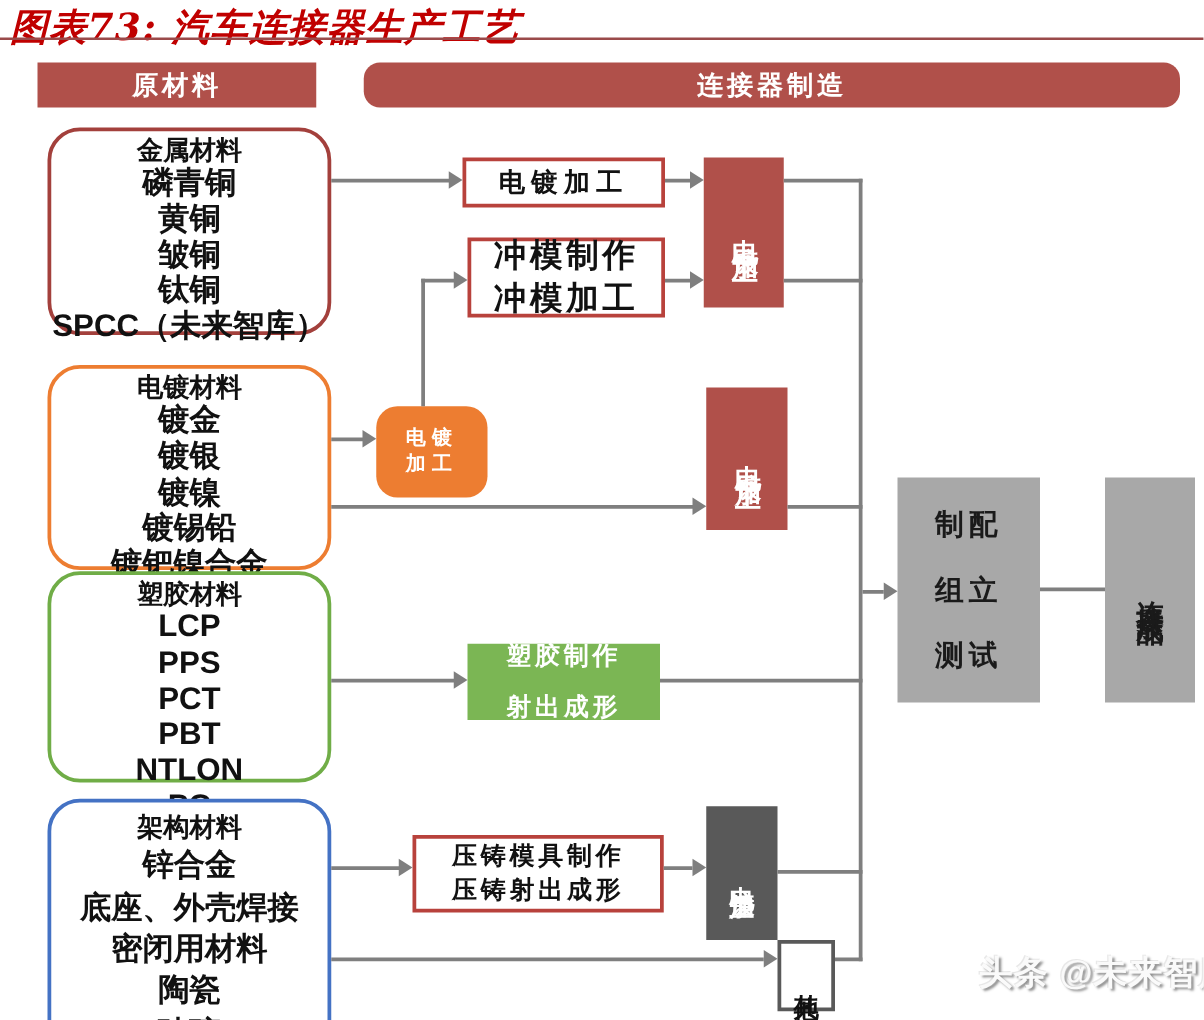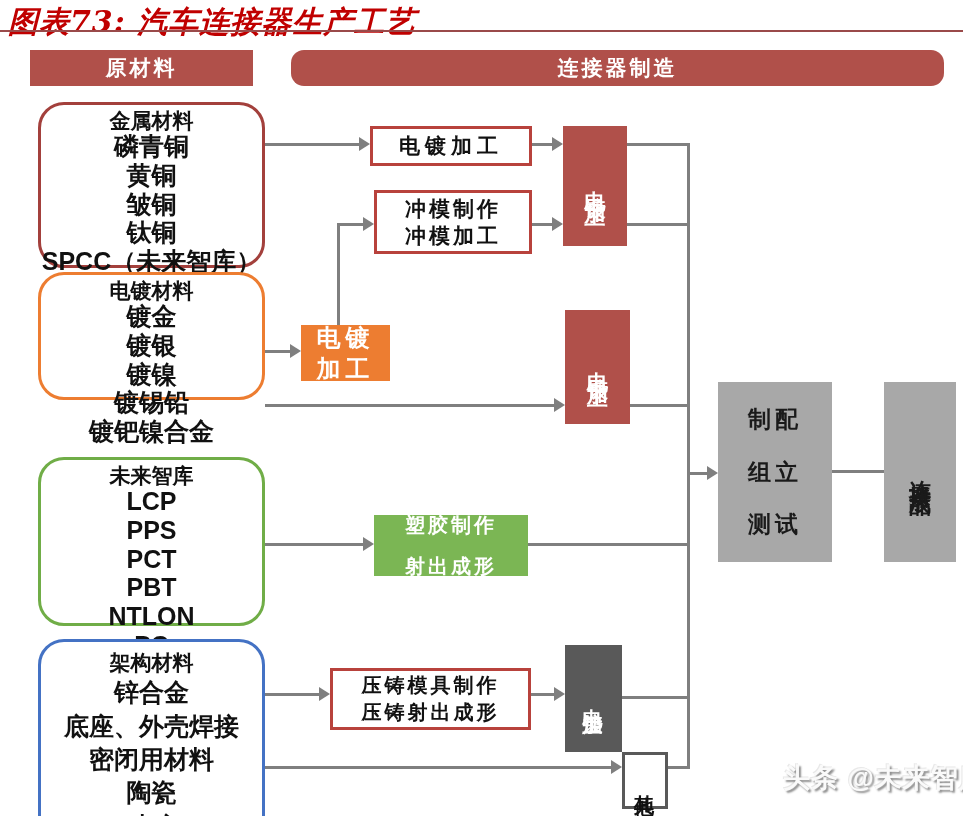--- a/index.html
+++ b/index.html
@@ -61,31 +61,31 @@
 
   <div class="mbox" style="top:102px;height:166px;border-color:#A3403C;">
     <div class="t">金属材料</div>
     <div class="i">磷青铜</div>
     <div class="i">黄铜</div>
     <div class="i">皱铜</div>
     <div class="i">钛铜</div>
     <div class="i">SPCC（未来智库）</div>
   </div>
 
-  <div class="mbox" style="top:272px;height:128px;border-color:#ED7D31;align-items:center;">
+  <div class="mbox" style="top:292px;height:164px;border-color:#ED7D31;align-items:center;">
     <div class="t">电镀材料</div>
     <div class="i">镀金</div>
     <div class="i">镀银</div>
     <div class="i">镀镍</div>
     <div class="i">镀锡铅</div>
     <div class="i">镀钯镍合金</div>
   </div>
 
   <div class="mbox" style="top:457px;height:169px;border-color:#70AD47;">
-    <div class="t">未来智库</div>
+    <div class="t">塑胶材料</div>
     <div class="i">LCP</div>
     <div class="i">PPS</div>
     <div class="i">PCT</div>
     <div class="i">PBT</div>
     <div class="i">NTLON</div>
     <div class="i">PC</div>
   </div>
 
   <div class="mbox" style="top:639px;height:213px;border-color:#4472C4;">
     <div class="t">架构材料</div>
@@ -93,26 +93,26 @@
     <div class="i">底座、外壳焊接</div>
     <div class="i">密闭用材料</div>
     <div class="i">陶瓷</div>
     <div class="i">玻璃</div>
   </div>
 
   <div class="pbox outline" style="left:370px;top:126px;width:162px;height:40px;font-size:21px;letter-spacing:5px;">
     <div>电镀加工</div>
   </div>
 
-  <div class="pbox outline" style="left:374px;top:190px;width:158px;height:64px;font-size:21px;letter-spacing:3px;line-height:1.3;">
+  <div class="pbox outline" style="left:374px;top:190px;width:158px;height:64px;font-size:26px;letter-spacing:3px;line-height:1.3;">
     <div>冲模制作</div>
     <div>冲模加工</div>
   </div>
 
-  <div class="pbox fill-orange" style="left:301px;top:325px;width:89px;height:56px;font-size:24px;letter-spacing:5px;line-height:1.3;">
+  <div class="pbox fill-orange" style="left:301px;top:325px;width:89px;height:73px;font-size:16px;letter-spacing:5px;line-height:1.3;border-radius:17px;">
     <div>电镀</div>
     <div>加工</div>
   </div>
 
   <div class="pbox fill-red" style="left:563px;top:126px;width:64px;height:120px;font-size:21px;">
     <div class="vtext">电镀加工</div>
   </div>
 
   <div class="pbox fill-red" style="left:565px;top:310px;width:65px;height:114px;font-size:21px;">
     <div class="vtext">电镀加工</div>

